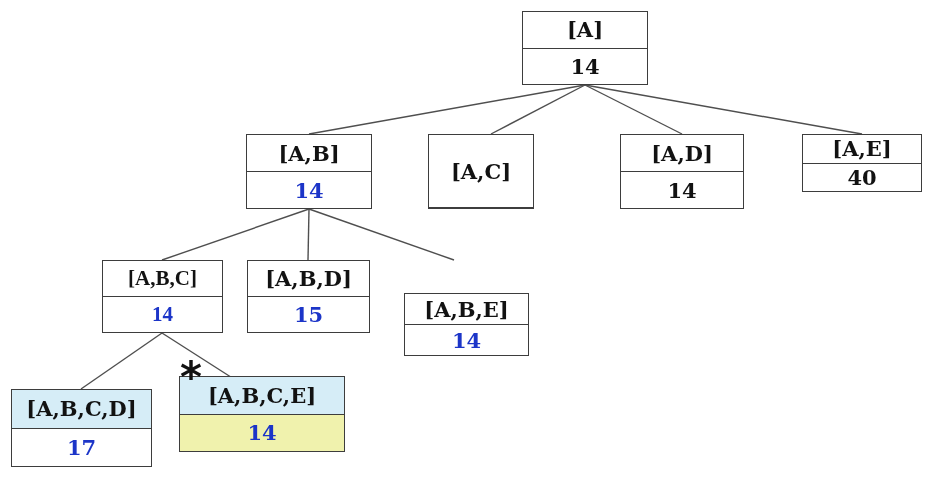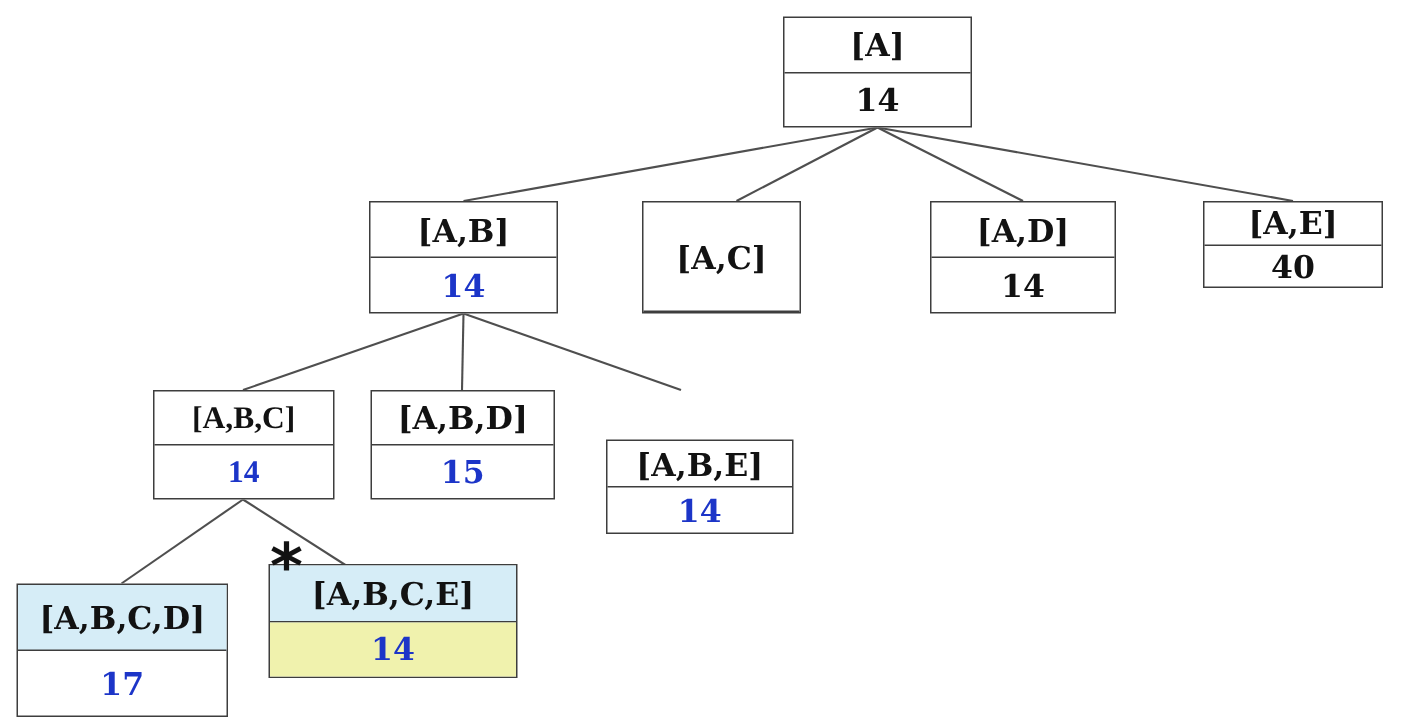--- a/index.html
+++ b/index.html
@@ -101,21 +101,21 @@
   <div class="node" style="left:247px;top:260px;width:123px;height:73px;">
     <div class="cell label">[A,B,D]</div>
     <div class="cell value blue">15</div>
   </div>
 
   <div class="node" style="left:404px;top:260px;width:125px;height:63px;margin-top:33px;">
     <div class="cell label">[A,B,E]</div>
     <div class="cell value blue">14</div>
   </div>
 
-  <div class="node" style="left:11px;top:389px;width:141px;height:89px;">
+  <div class="node" style="left:11px;top:389px;width:141px;height:78px;">
     <div class="cell label hl-header">[A,B,C,D]</div>
     <div class="cell value blue">17</div>
   </div>
 
   <div class="node" style="left:179px;top:376px;width:166px;height:76px;">
     <div class="cell label hl-header">[A,B,C,E]</div>
     <div class="cell value blue hl-value">14</div>
   </div>
 
   <div class="star">*</div>

